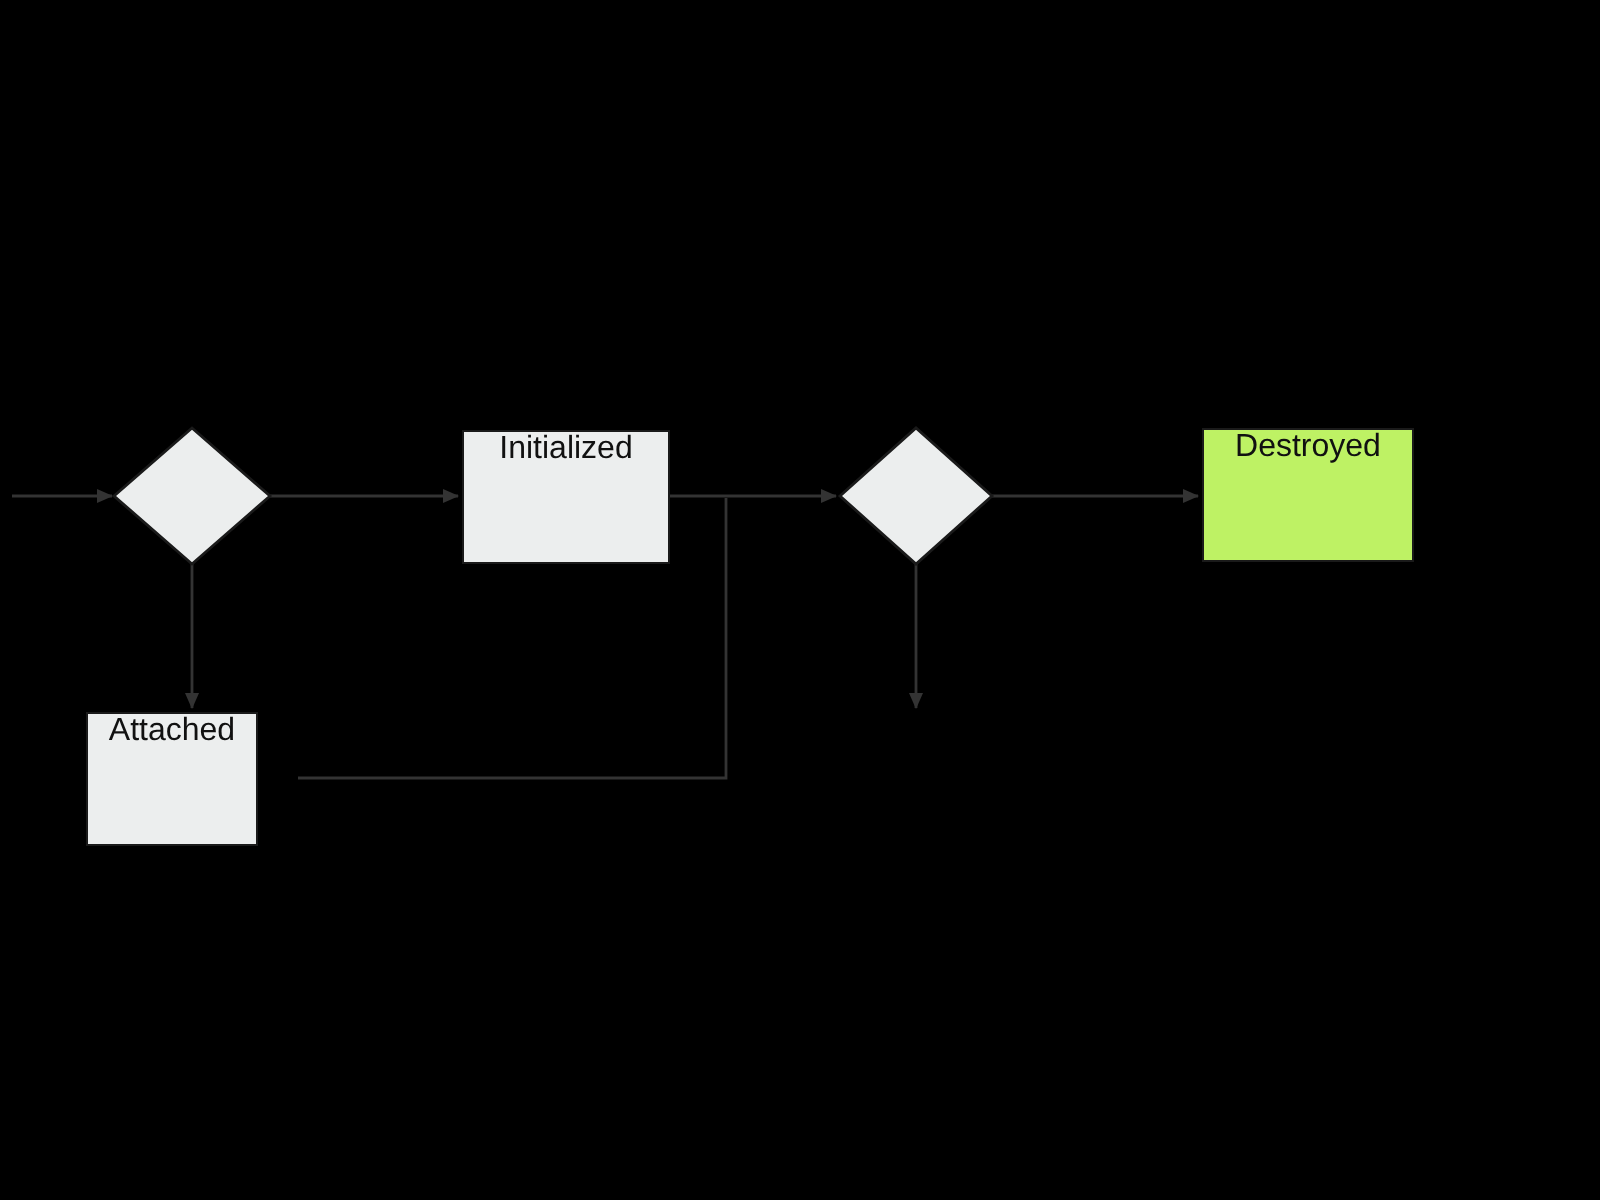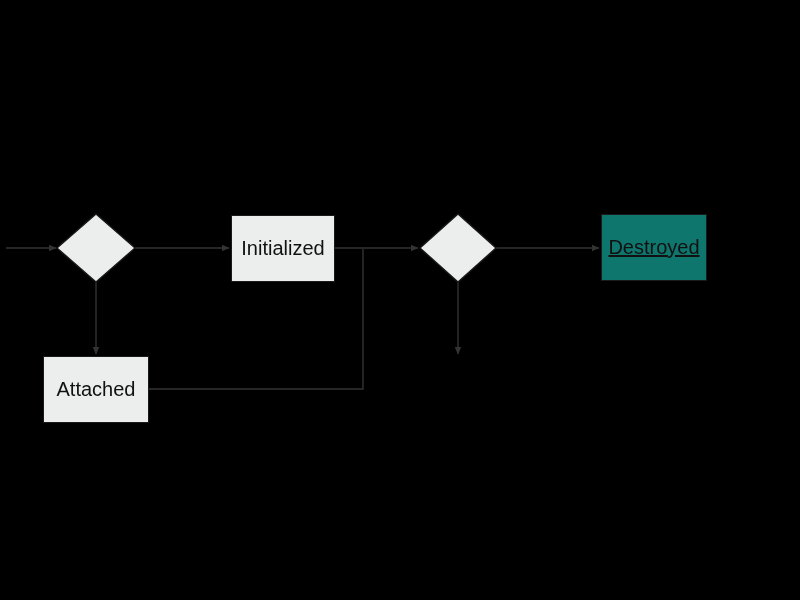--- a/index.html
+++ b/index.html
@@ -20,27 +20,27 @@
     fill: #eceeee;
     stroke: #1a1a1a;
     stroke-width: 1.4;
   }
   .node {
     position: absolute;
     box-sizing: border-box;
     background: #eceeee;
     border: 1.5px solid #1a1a1a;
     display: flex;
-    align-items: center;
+    align-items: flex-start;
     justify-content: center;
-    font-size: 20px;
+    font-size: 16px;
     color: #111111;
     white-space: nowrap;
   }
-  .node.destroyed { background: #0f766e; text-decoration: underline; }
+  .node.destroyed { background: #bef264; }
 </style>
 </head>
 <body>
 
 <div class="stage">
 
   <svg class="edges-layer" width="800" height="600" viewBox="0 0 800 600" xmlns="http://www.w3.org/2000/svg">
     <defs>
       <marker id="arrow" markerUnits="userSpaceOnUse" markerWidth="9" markerHeight="8" refX="7.5" refY="3.5" orient="auto">
         <path d="M0,0 L8,3.5 L0,7 Z" fill="#333333"></path>
@@ -62,21 +62,21 @@
     <path class="edge" d="M496,248 L599,248" marker-end="url(#arrow)"></path>
 
     <polygon class="diamond" points="57,248 96,214 135,248 96,282" fill="#eceeee"></polygon>
     <polygon class="diamond" points="420,248 458,214 496,248 458,282" fill="#eceeee"></polygon>
   </svg>
 
   <div class="node" style="left:231px; top:215px; width:104px; height:67px;">
     <span>Initialized</span>
   </div>
 
-  <div class="node" style="left:43px; top:356px; width:106px; height:67px;">
+  <div class="node" style="left:43px; top:356px; width:86px; height:67px;">
     <span>Attached</span>
   </div>
 
 
   <div class="node destroyed" style="left:601px; top:214px; width:106px; height:67px;">
     <span>Destroyed</span>
   </div>
 
 </div>
 

